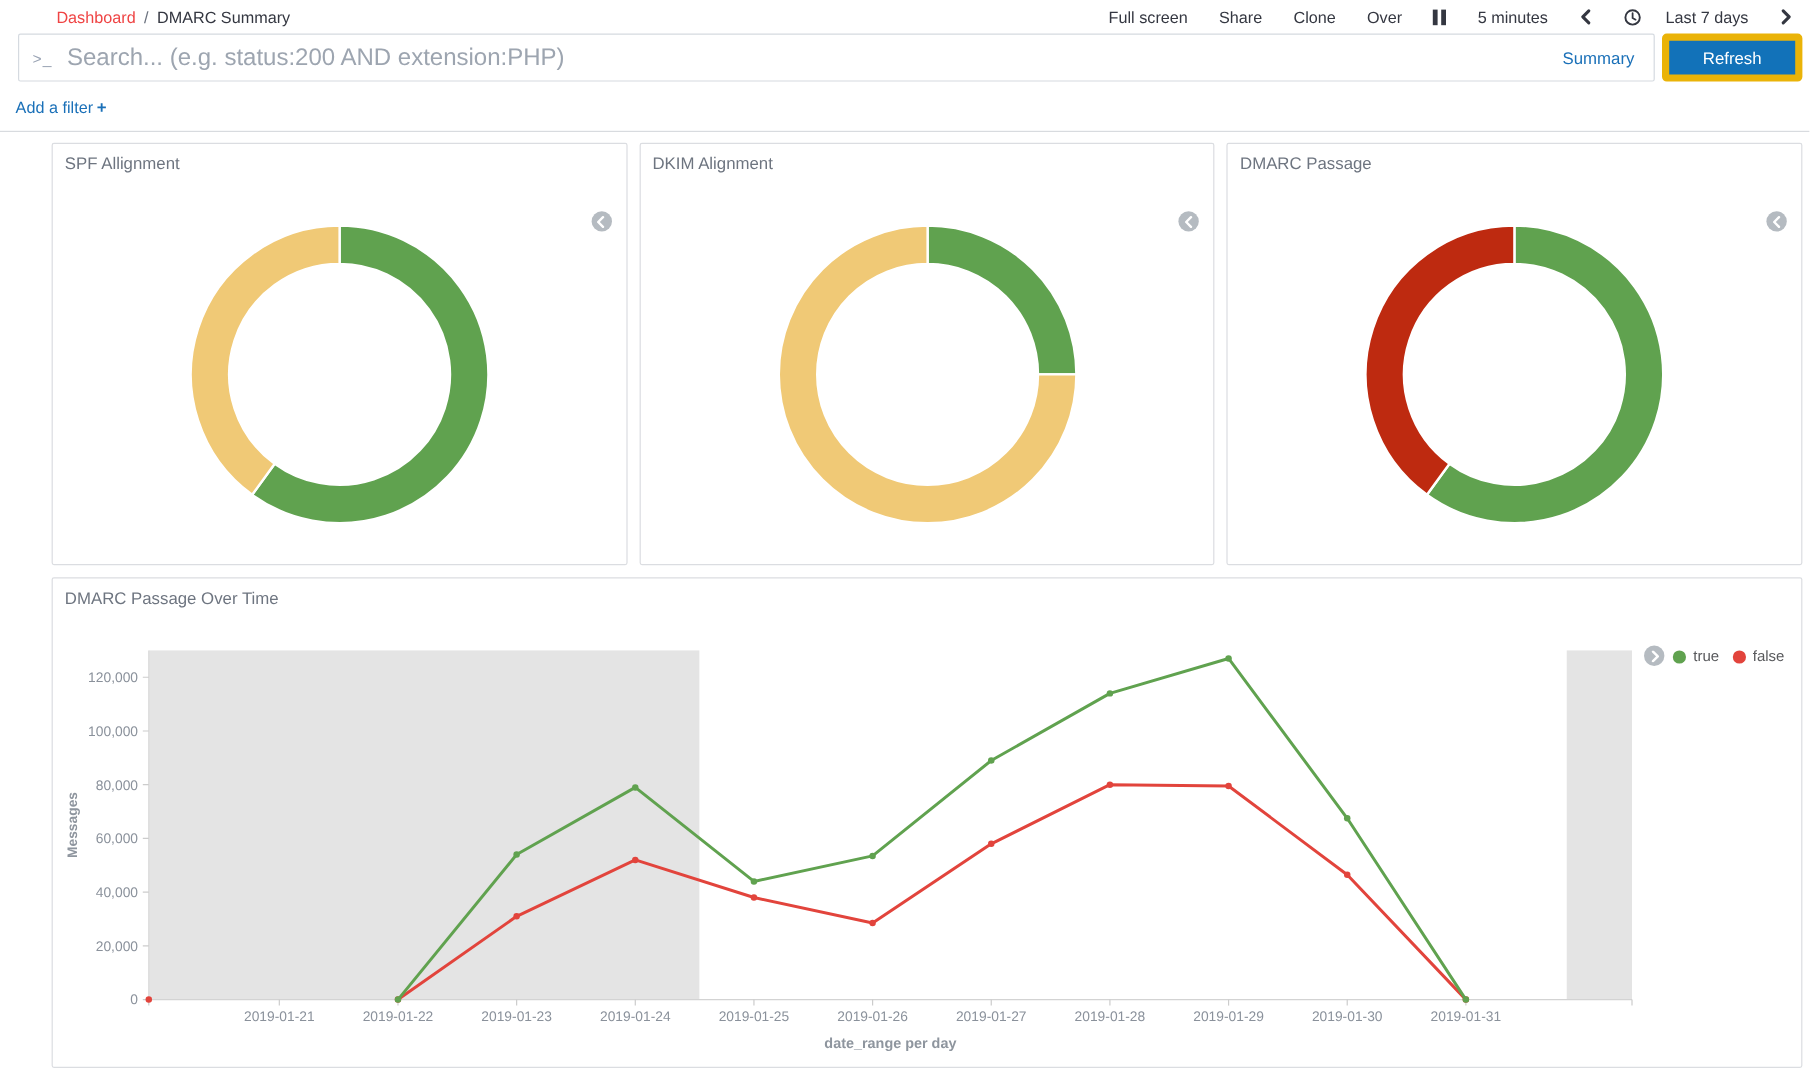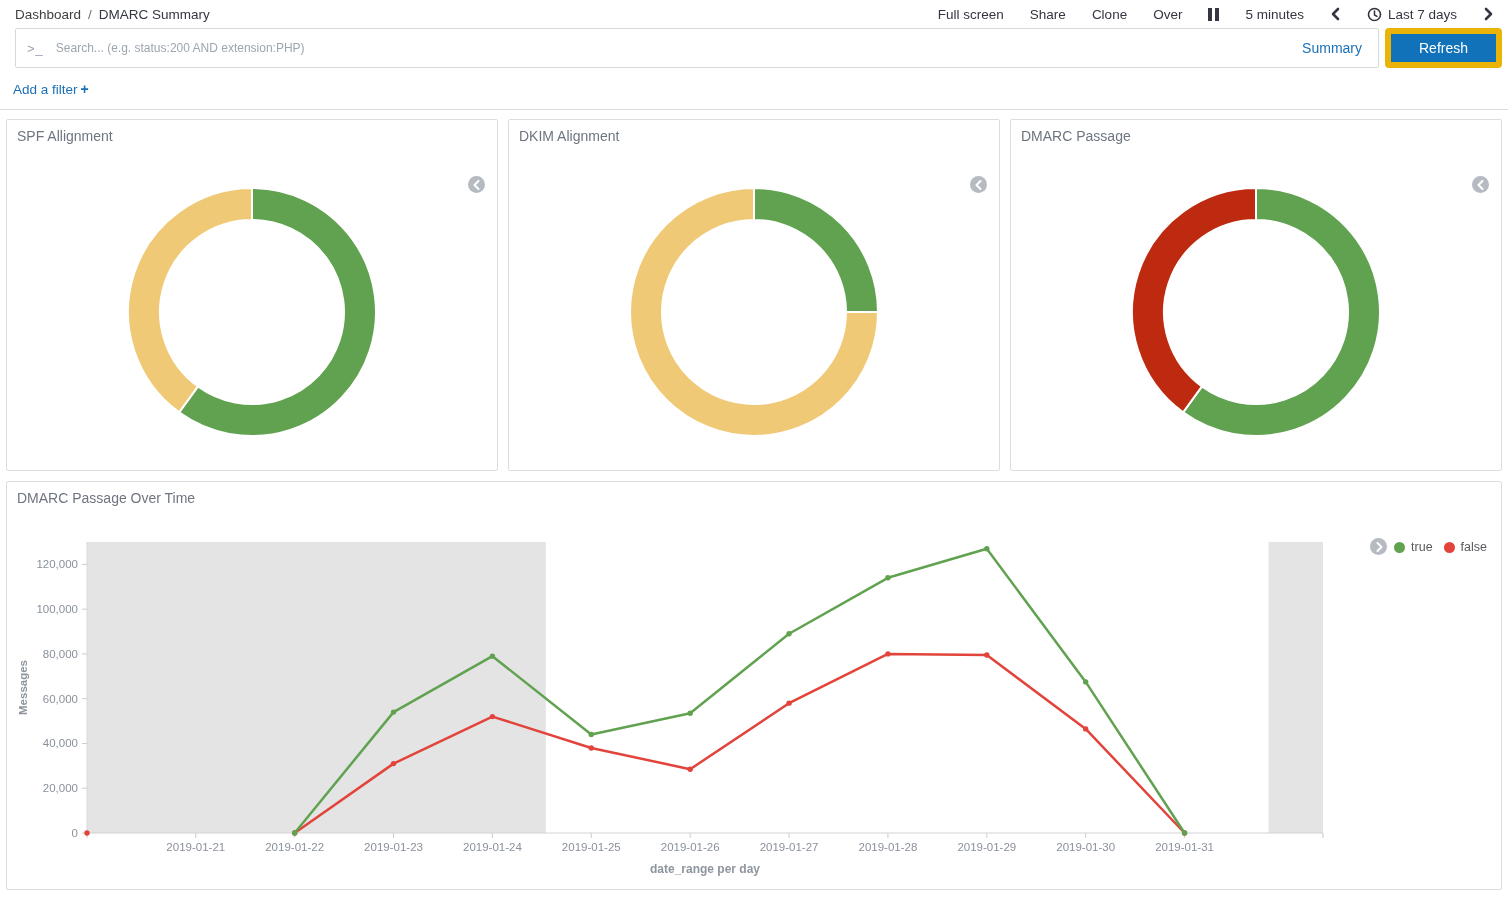--- a/index.html
+++ b/index.html
@@ -3,50 +3,50 @@
 <meta charset="utf-8">
 <style>
   * { box-sizing: border-box; }
   html,body { margin:0; padding:0; background:#fff; width:1508px; height:898px; overflow:hidden;
     font-family:"Liberation Sans","DejaVu Sans",sans-serif; color:#37404A; }
 
   
   .topbar { height:26px; display:flex; align-items:center; justify-content:space-between;
     padding:2px 14px 0 15px; font-size:13.5px; }
   .breadcrumbs { display:flex; align-items:center; gap:7px; }
-  .crumb-link { color:#404040; cursor:pointer; }
+  .crumb-link { color:#ef4444; cursor:pointer;margin-left:32px; }
   .crumb-sep { color:#69707D; }
   .crumb-current { color:#343741; }
   .topmenu { display:flex; align-items:center; gap:26px; color:#343741; }
   .topmenu .menu-item { cursor:pointer; }
   .pause-icon { display:flex; gap:3px; cursor:pointer; }
   .pause-icon i { display:block; width:4px; height:13px; background:#343741; }
   .nav-chevron { display:flex; align-items:center; cursor:pointer; }
-  .time-quick { display:flex; align-items:center; gap:6px; cursor:pointer; }
+  .time-quick { display:flex; align-items:center; gap:20px; cursor:pointer; }
 
   
   .query-row { display:flex; align-items:stretch; gap:6px; padding:2px 6px 0 15px; height:42px; }
   .search-box { flex:1; display:flex; align-items:center; background:#fff;
     border:1px solid #D5DAE0; border-radius:2px; padding:0 16px 0 11px; }
   .search-prompt { color:#98A2B3; font-size:13px; margin-right:10px; letter-spacing:1px; }
-  .search-box input { flex:1; border:none; outline:none; font-size:12px; color:#343741;
+  .search-box input { flex:1; border:none; outline:none; font-size:20px; color:#343741;
     font-family:inherit; }
   .search-box input::placeholder { color:#9DA5B0; }
   .options-link { color:#1A70B8; font-size:14px; cursor:pointer; }
   .refresh-btn { width:117px; background:#1272B9; border:6px solid #eab308; border-radius:4px;
     color:#fff; font-size:14px; font-family:inherit; cursor:pointer; }
 
   
   .filter-row { padding:13px 0 12px 13px; font-size:13.5px; }
   .add-filter { color:#1A70B8; cursor:pointer; }
   .add-filter .plus { font-weight:bold; margin-left:3px; font-size:14px; }
   .hr { border-bottom:1px solid #D8DBDF; }
 
   
-  .panels { padding:9px 6px 0 6px; }
+  .panels { padding:9px 6px 0 23px;margin-left:20px; }
   .row-donuts { display:flex; gap:10px; height:352px; }
   .panel { position:relative; background:#fff; border:1px solid #DBDDE1; border-radius:2px; }
   .row-donuts .panel { flex:1; }
   .panel-title { padding:8px 10px 0 10px; font-size:14px; color:#6E7580; }
   .collapse-btn { position:absolute; top:56px; right:12px; width:17px; height:17px;
     border-radius:50%; background:#B5BBC1; display:flex; align-items:center; justify-content:center;
     cursor:pointer; }
   .donut-wrap { display:flex; justify-content:center; margin-top:41px; }
 
   .panel-ts { margin-top:10px; height:409px; }

